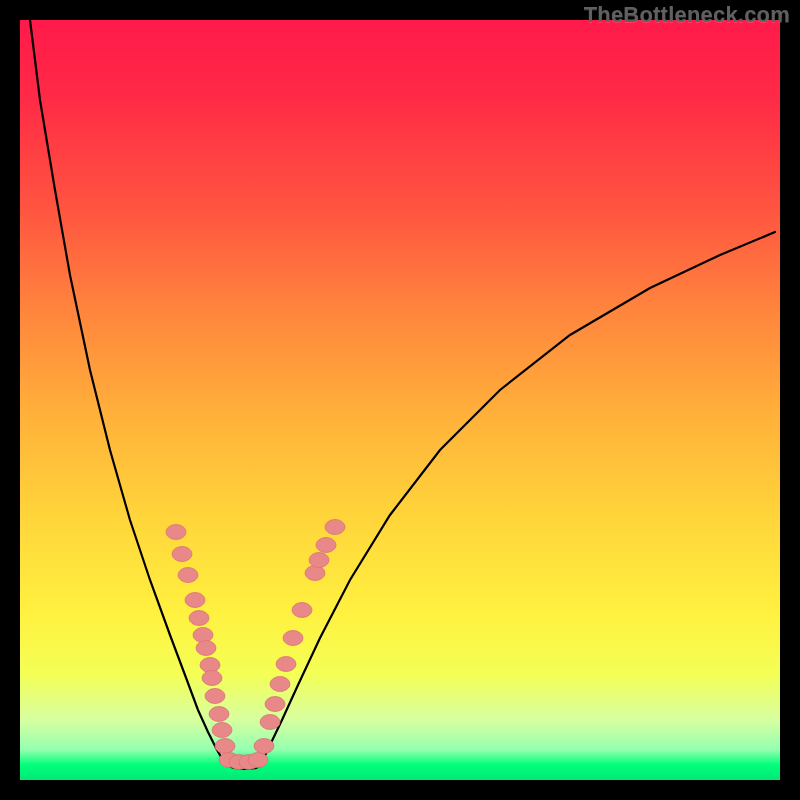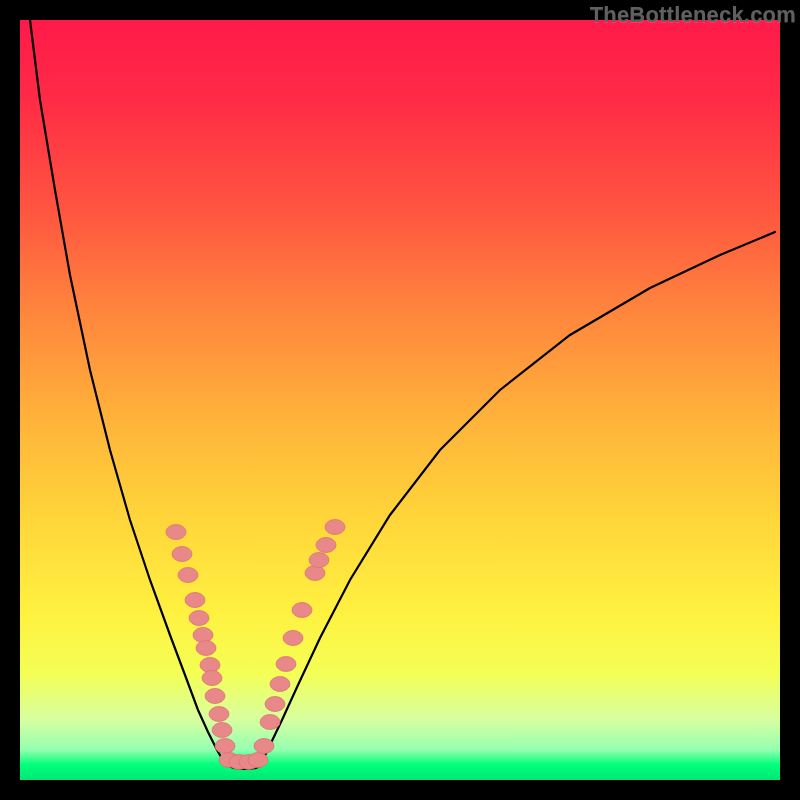--- a/index.html
+++ b/index.html
@@ -29,21 +29,21 @@
       #f4ff55 86%,
       #d8ffa0 92%,
       #95ffb0 96%,
       #00ff7a 98%,
       #00e877 100%
     );
   }
   .watermark {
     position: absolute;
     top: 2px;
-    right: 4px;
+    right: 10px;
     font-size: 22px;
     font-weight: 600;
     color: #606060;
     letter-spacing: 0.2px;
     z-index: 5;
     text-shadow: 0 1px 0 rgba(255,255,255,0.15);
   }
   svg.overlay {
     position: absolute;
     left: 0;

